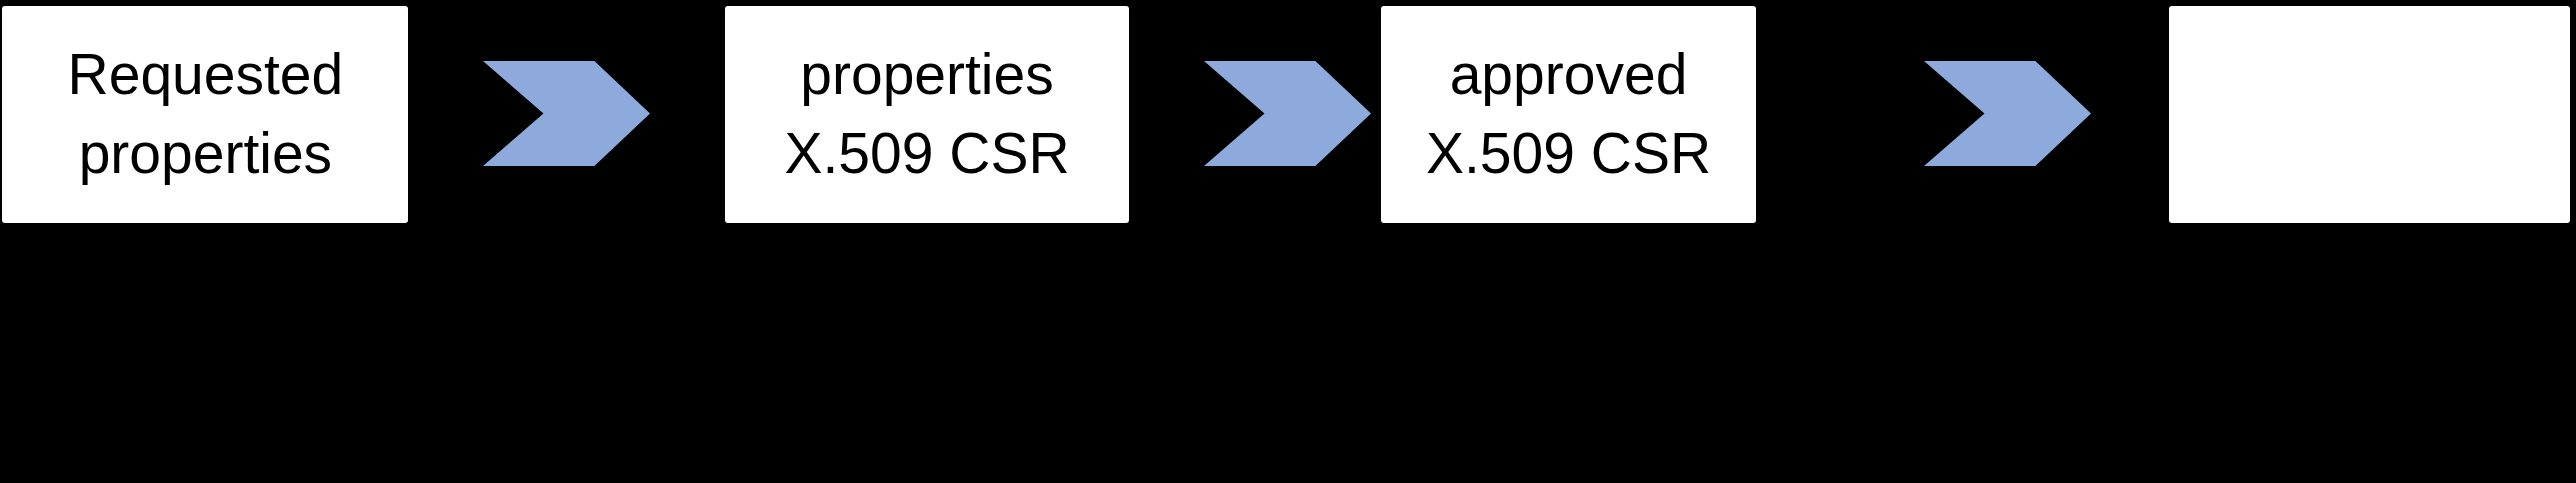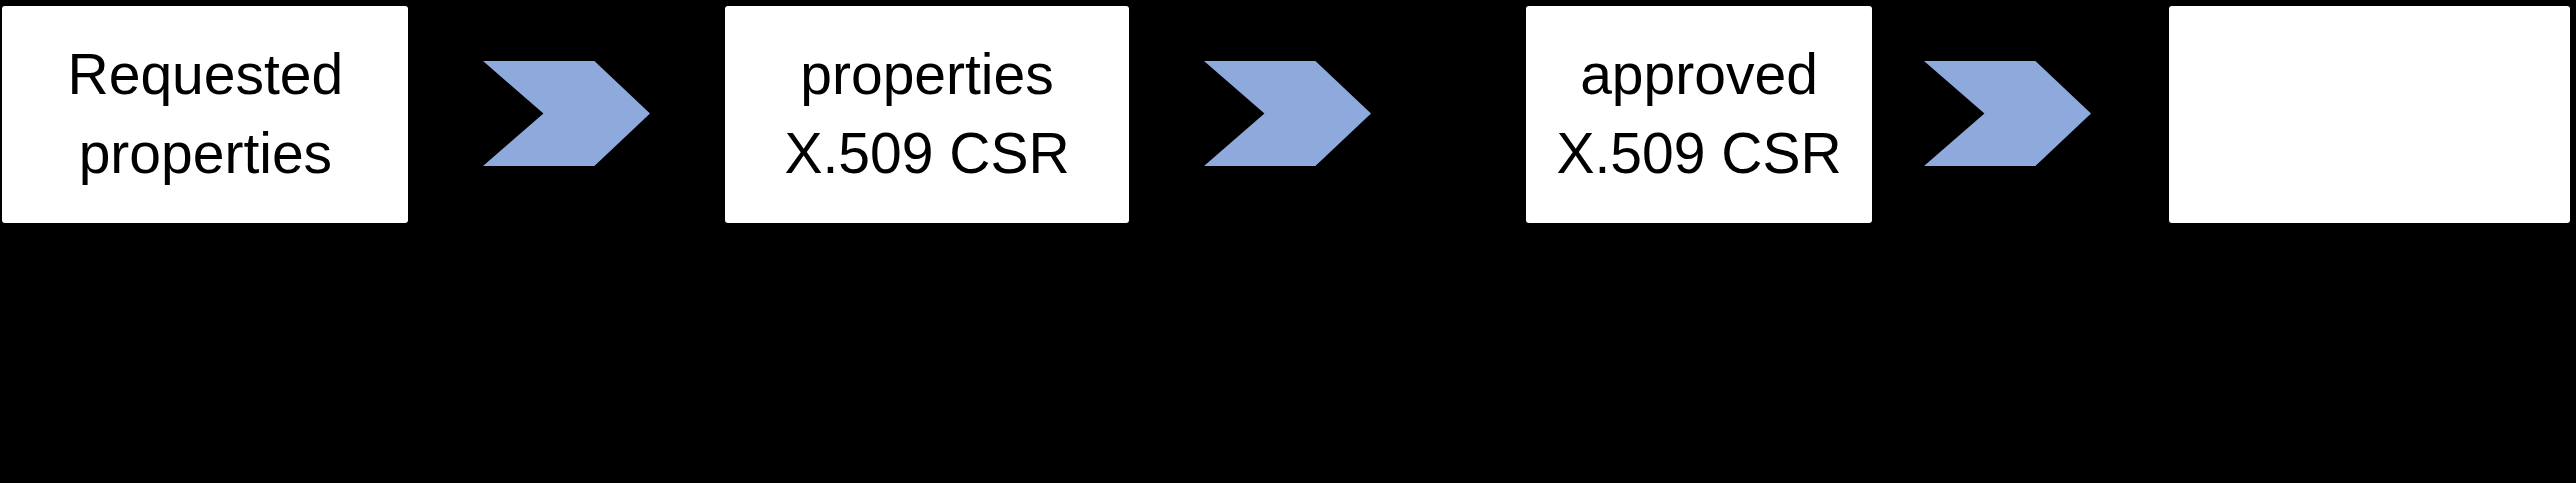--- a/index.html
+++ b/index.html
@@ -36,21 +36,21 @@
   .chevron {
     position: absolute;
     top: 61px;
     width: 167px;
     height: 105px;
     background: var(--color-arrow, #8EA9DB);
     clip-path: polygon(0% 0%, 66.7% 0%, 100% 50%, 66.7% 100%, 0% 100%, 36.2% 50%);
   }
   .box-1 { left: 2.4px;    width: 406px; }
   .box-2 { left: 725px;  width: 404px; }
-  .box-3 { left: 1526px; width: 346px; }
+  .box-3 { left: 1381px; width: 375px; }
   .box-4 { left: 2169px; width: 401px; }
   .chev-1 { left: 483px;  }
   .chev-2 { left: 1204px; }
   .chev-3 { left: 1924px; }
 </style>
 </head>
 <body>
 
 <div class="canvas">
 

